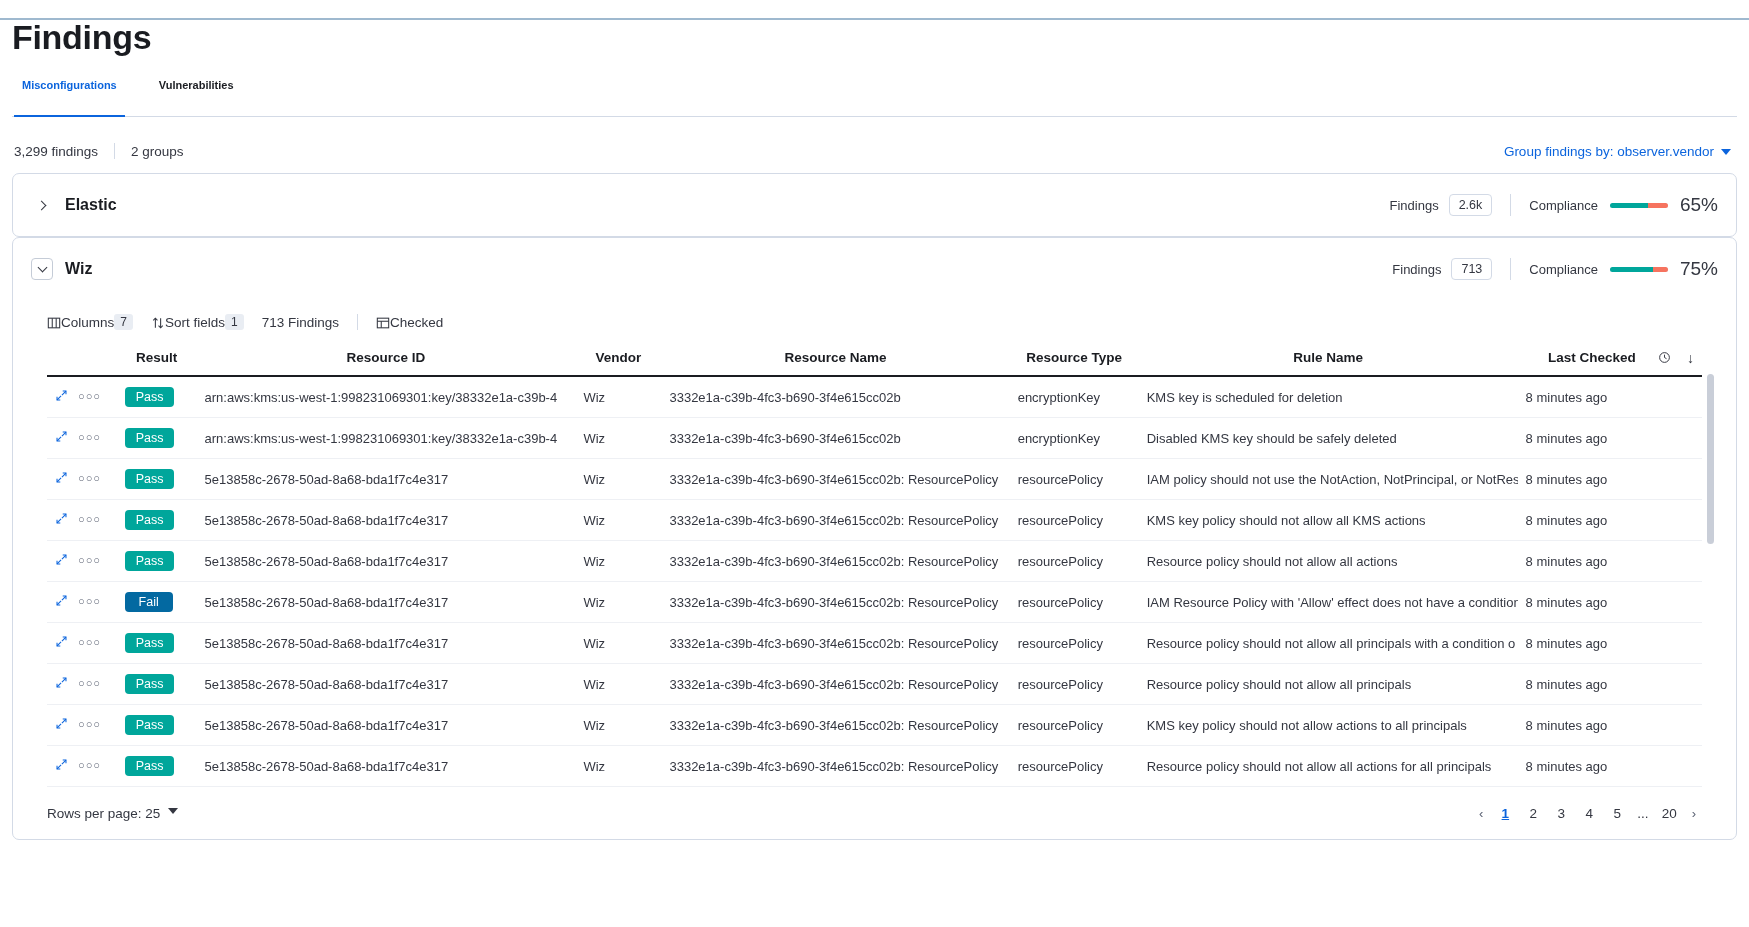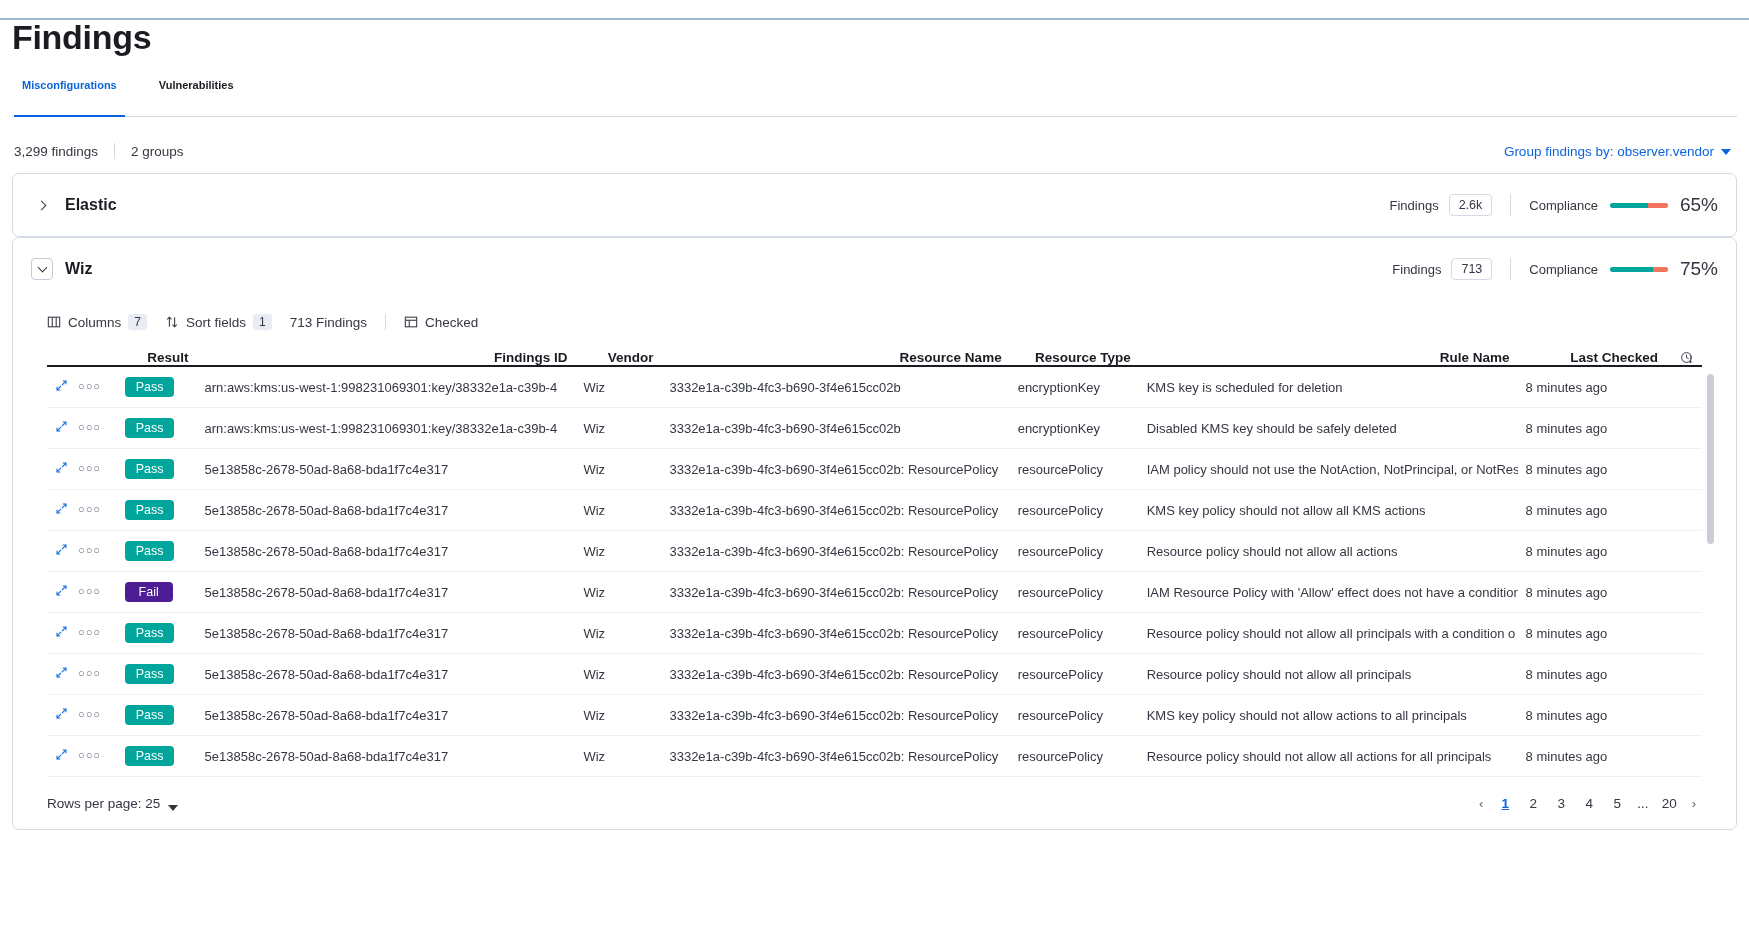--- a/index.html
+++ b/index.html
@@ -171,22 +171,21 @@
     display: flex;
     align-items: center;
     gap: 0;
     height: 44px;
     padding: 0 34px;
     font-size: 13.5px;
     color: #343741;
   }
   .tb-item {
     display: flex;
-    align-items: center;
-    gap: 7px;
+    align-items: flex-end;
     cursor: pointer;
     padding-right: 18px;
   }
   .tb-item.plain { cursor: default; }
   .tb-badge {
     background: #e9edf3;
     border-radius: 3px;
     padding: 1px 6px;
     font-size: 12px;
     color: #343741;
@@ -206,25 +205,25 @@
     padding: 0 34px 0 34px;
     position: relative;
   }
   table.grid {
     width: 100%;
     border-collapse: collapse;
     font-size: 13px;
     table-layout: fixed;
   }
   table.grid th {
-    text-align: right;
+    text-align: center;
     font-size: 13.5px;
     font-weight: bold;
     color: #1a1c21;
-    padding: 6px 8px 0 8px;
+    padding: 6px 8px 10px 8px;
     border-bottom: 2px solid #1a1c21;
     white-space: nowrap;
   }
   table.grid td {
     padding: 10px 8px;
     border-bottom: 1px solid #eef0f4;
     color: #343741;
     white-space: nowrap;
     overflow: hidden;
     text-overflow: clip;
@@ -253,21 +252,21 @@
     display: inline-block;
     min-width: 48px;
     text-align: center;
     border-radius: 4px;
     padding: 3px 11px;
     font-size: 12.5px;
     color: #ffffff;
     font-weight: normal;
   }
   .pill.pass { background: #00a69b; }
-  .pill.fail { background: #4c1d95; }
+  .pill.fail { background: #0369a1; }
   .th-inner { display: inline-flex; align-items: center; gap: 22px; }
   .sort-arrow {
     position: absolute;
     right: 42px;
     top: 6px;
     color: #343741;
     font-size: 14px;
   }
   
   .vscroll {
@@ -288,21 +287,21 @@
   .grid-footer {
     display: flex;
     align-items: center;
     height: 52px;
     padding: 0 34px;
     font-size: 13.5px;
     color: #343741;
   }
   .rows-per-page {
     display: flex;
-    align-items: flex-end;
+    align-items: flex-start;
     gap: 8px;
     cursor: pointer;
   }
   .pager {
     margin-left: auto;
     display: flex;
     align-items: center;
     gap: 4px;
   }
   .pager .pg {
@@ -445,21 +444,21 @@
             <col class="col-vendor">
           <col class="col-resname">
             <col class="col-restype">
             <col class="col-rule">
             <col class="col-last">
         </colgroup>
         <thead>
           <tr>
             <th></th>
             <th>Result</th>
-            <th>Findings ID</th>
+            <th>Resource ID</th>
             <th>Vendor</th>
             <th>Resource Name</th>
             <th>Resource Type</th>
             <th>Rule Name</th>
             <th>
               <span class="th-inner">
                 <span>Last Checked</span>
                 <span class="ico">
                   <svg viewBox="0 0 16 16" width="13" height="13" fill="none" stroke="#343741" stroke-width="1.2">
                     <circle cx="8" cy="8" r="6"></circle>

